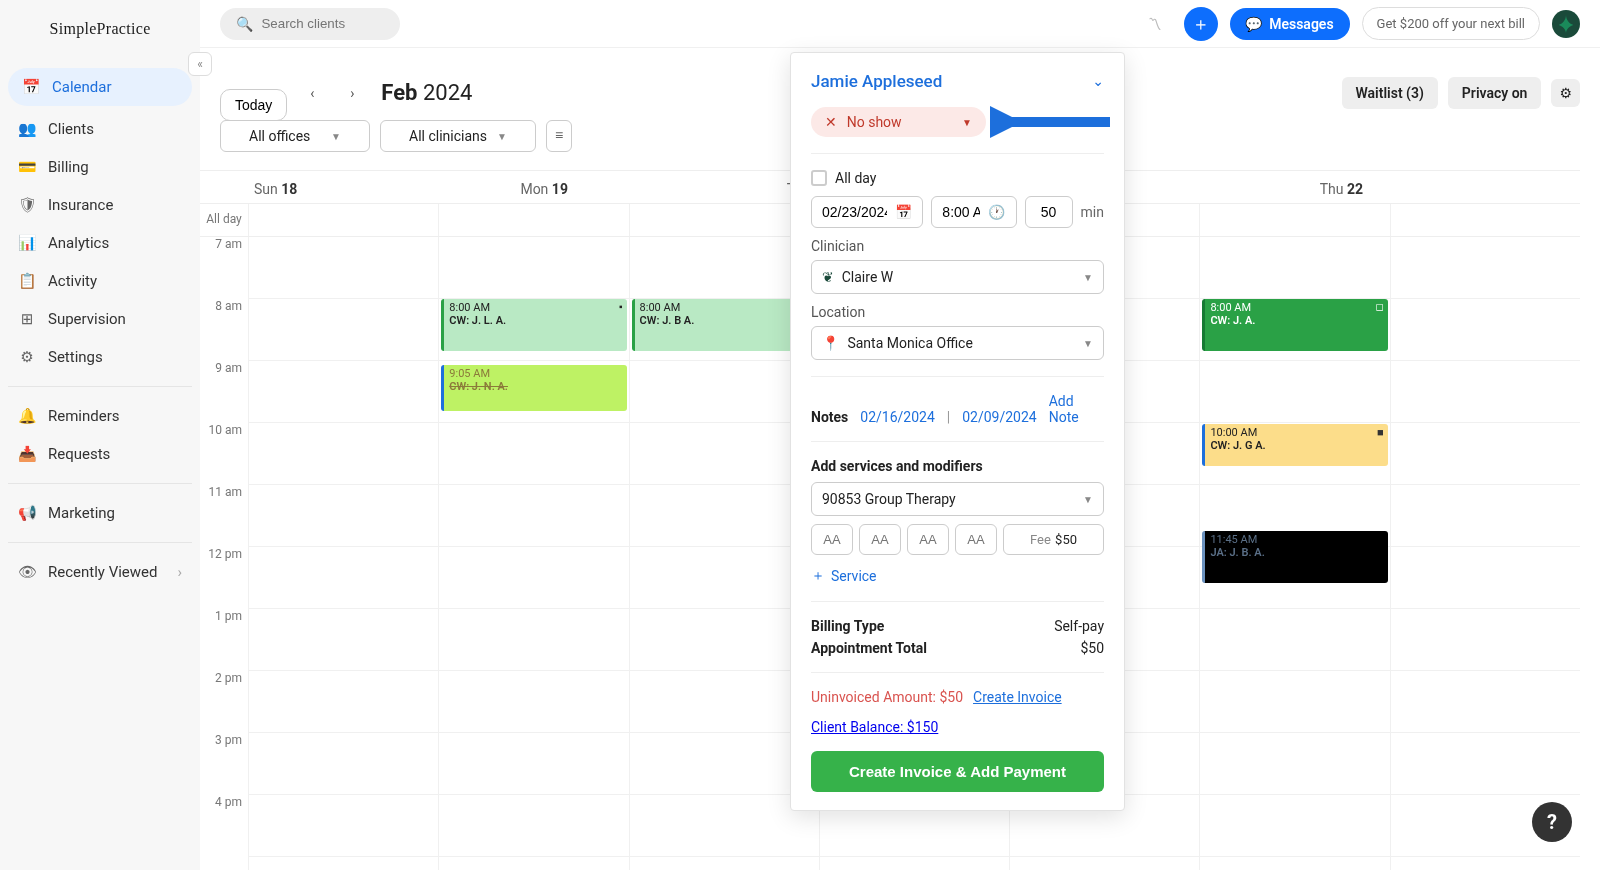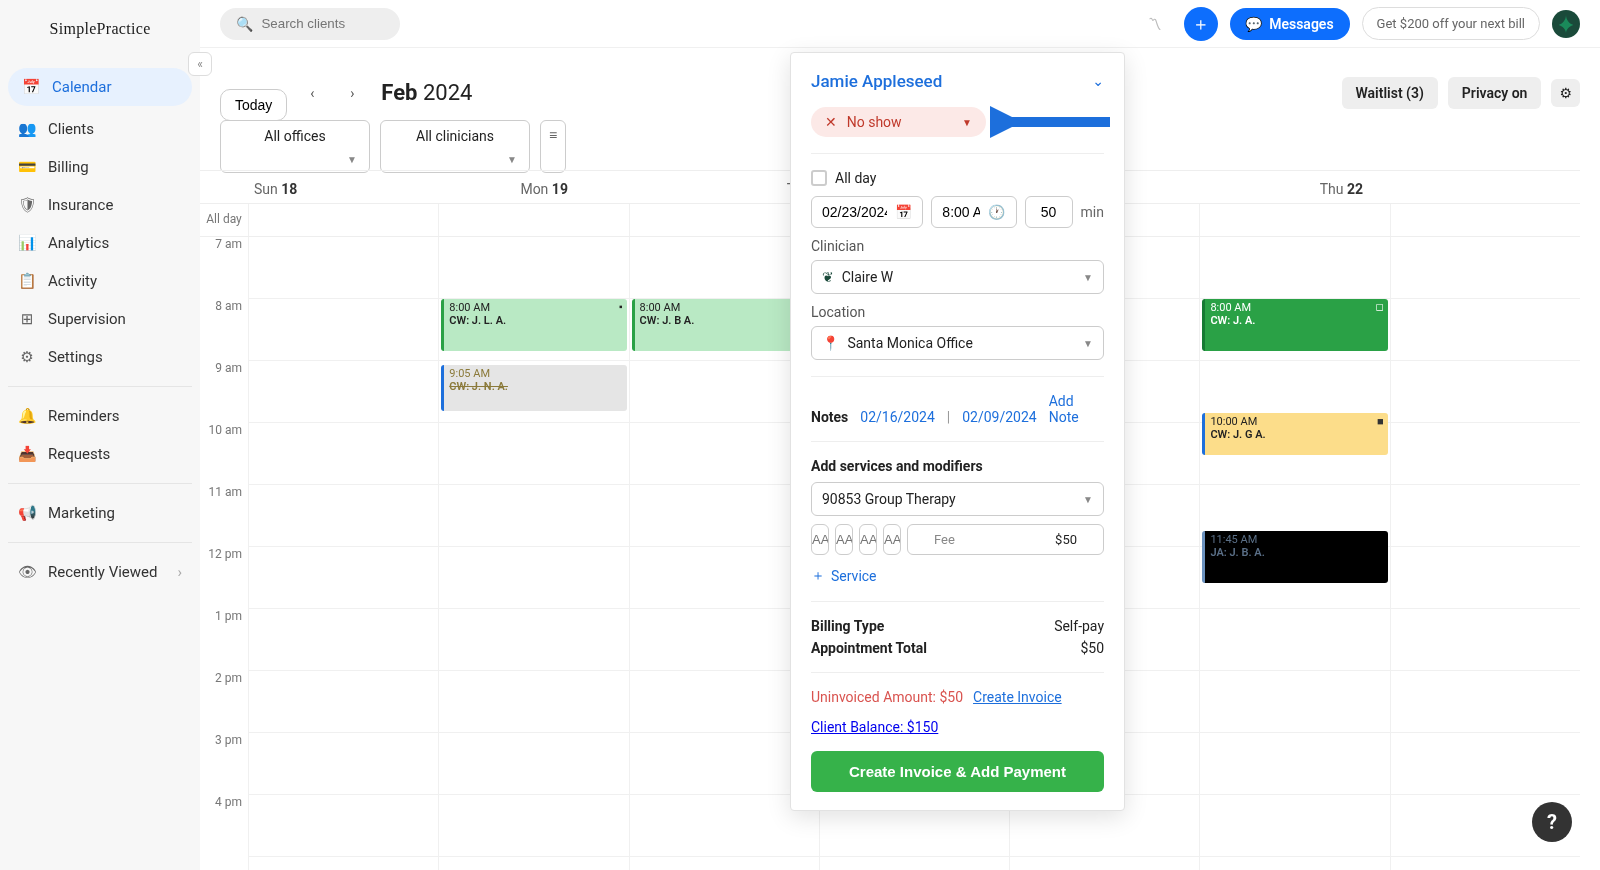--- a/index.html
+++ b/index.html
@@ -32,21 +32,21 @@
   .btn-outline { border:1px solid #ccc; background:#fff; border-radius:10px; padding:7px 14px; font-size:14px; cursor:pointer;margin-top:25px;}
   .btn-nav { width:30px;height:30px;display:flex;align-items:center;justify-content:center;cursor:pointer;color:#555;}
   .month-label { font-size:22px; font-weight:400; margin-left:4px;}
   .month-label strong { font-weight:700;}
   .toolbar-right { margin-left:auto; display:flex; gap:10px; align-items:center;}
   .chip-gray { background:#eee; border-radius:6px; padding:8px 14px; font-size:14px; font-weight:600;}
   .chip-gray-lt { background:#eee; border-radius:6px; padding:6px 8px; display:flex;align-items:center;justify-content:center;}
   
   
   .filters { position:absolute; left:220px; top:120px; display:flex; gap:10px;}
-  .select-box { border:1px solid #ccc; border-radius:6px; padding:7px 12px; display:flex; align-items:center; gap:10px; font-size:14px; min-width:150px; cursor:pointer;flex-direction:column;}
+  .select-box { border:1px solid #ccc; border-radius:6px; padding:7px 28px; display:flex; align-items:center; gap:10px; font-size:14px; min-width:150px; cursor:pointer;}
   .select-box .caret { margin-left:auto; color:#888; font-size:10px;}
   .btn-settings-sm { border:1px solid #ccc;border-radius:6px;padding:6px 8px;color:#666;}
 
   
   .calendar { position:absolute; left:200px; top:170px; right:20px; bottom:0; overflow:hidden; border-top:1px solid #eee;}
   .cal-head { display:flex; border-bottom:1px solid #eee; padding-left:48px;}
   .cal-head .day { flex:1; padding:10px 6px 6px; font-size:14px; color:#666;}
   .cal-head .day strong { font-weight:700; color:#333;}
   .cal-head .day.today { color:#1d6fdc;} .cal-head .day.today strong{color:#1d6fdc;}
   .allday-row { display:flex; border-bottom:1px solid #eee; padding-left:0;}
@@ -54,21 +54,21 @@
   .allday-row .cell { flex:1; border-left:1px solid #f0f0f0; height:32px;}
   .grid { display:flex; height:640px; overflow:hidden;}
   .time-col { width:48px;}
   .time-col div { height:62px; font-size:12px; color:#777; text-align:right; padding-right:6px; }
   .days { flex:1; display:flex; position:relative;}
   .day-col { flex:1; border-left:1px solid #f0f0f0; position:relative;}
   .hour-row { height:62px; border-bottom:1px solid #f0f0f0;}
   .event { position:absolute; left:2px; right:2px; border-radius:3px; padding:2px 5px; font-size:11px; overflow:hidden; border-left:3px solid;}
   .ev-green { background:#b9e9c4; border-left-color:#2aa146;} 
   .ev-green-dk { background:#2aa146; color:#fff; border-left-color:#157a33;}
-  .ev-yellow-struck { background:#e5e5e5; border-left-color:#1d6fdc;}
+  .ev-yellow-struck { background:#bef264; border-left-color:#1d6fdc;}
   .ev-yellow-struck .txt { text-decoration:line-through; color:#8b7a3a;}
   .ev-yellow { background:#fcdd8a; border-left-color:#1d6fdc;}
   .ev-blue { background:#000000; border-left-color:#6b92bf; color:#5a6f87;}
   .event .time { display:block; font-size:11px; font-weight:400;}
   .event .txt { display:block; font-size:11px; font-weight:600;}
   .doc-icon { position:absolute; top:2px; right:4px; font-size:10px;}
   .vid-icon { position:absolute; top:2px; right:4px; font-size:11px; color:#333;}
   
   
   .flyout { position:absolute; left:790px; top:52px; width:335px; background:#fff; border:1px solid #e2e2e2; border-radius:4px; box-shadow:0 6px 24px rgba(0,0,0,0.12); padding:18px 20px; z-index:50;}
@@ -84,21 +84,21 @@
   .label { font-size:14px; color:#555; margin:10px 0 6px; }
   .sel-full { border:1px solid #ccc; border-radius:6px; padding:8px 10px; display:flex; align-items:center; gap:8px; cursor:pointer;}
   .sel-full .caret { margin-left:auto; color:#888; font-size:10px;}
   .pin-ico { color:#2ec4b6; }
   .notes-row { display:flex; align-items:flex-end; gap:12px; font-size:14px;}
   .notes-row .nl { font-weight:700; }
   .notes-row a { color:#1d6fdc; text-decoration:none;}
   .notes-row .add { margin-left:auto;}
   .svc-head { font-weight:700; font-size:14px; margin-bottom:8px;}
   .mods { display:flex; gap:6px; margin-top:8px;}
-  .mod-in { border:1px solid #ccc; border-radius:6px; width:18px; padding:1px 0; text-align:center; font-size:13px; color:#4d7c0f;}
+  .mod-in { border:1px solid #ccc; border-radius:6px; width:42px; padding:1px 0; text-align:center; font-size:13px; color:#4d7c0f;}
   .fee-box { border:1px solid #ccc; border-radius:6px; flex:1; padding:7px 26px; display:flex; justify-content:space-between; font-size:13px;}
   .add-svc { color:#1d6fdc; font-size:14px; display:flex; align-items:center; gap:6px; margin-top:12px; cursor:pointer;}
   .kv { display:flex; justify-content:space-between; font-size:14px; margin:6px 0;}
   .kv .k { font-weight:700;}
   .uninv { color:#d9534f; font-size:14px;}
   .create-inv { color:#1d6fdc; font-size:14px; margin-left:10px;}
   .bal { font-size:14px; text-decoration:underline; margin-top:14px; display:inline-block;}
   .btn-green { background:#36b24a; color:#fff; border:none; border-radius:6px; padding:12px; width:100%; font-size:15px; font-weight:600; margin-top:16px; cursor:pointer;}
   
   
@@ -338,21 +338,21 @@
           <div class="hour-row"></div>
           <div class="hour-row"></div>
           <div class="hour-row"></div>
           <div class="hour-row"></div>
           <div class="hour-row"></div>
         <div class="event ev-green-dk" style="top:62px;height:52px">
             <span class="time">8:00 AM</span>
             <span class="txt">CW: J. A.</span>
             <span class="doc-icon" style="color:#fff">◻</span>
           </div>
-        <div class="event ev-yellow" style="top:176px;height:42px">
+        <div class="event ev-yellow" style="top:187px;height:42px">
             <span class="time">10:00 AM</span>
             <span class="txt">CW: J. G A.</span>
             <span class="vid-icon">■</span>
           </div>
         <div class="event ev-blue" style="top:294px;height:52px">
             <span class="time">11:45 AM</span>
             <span class="txt">JA: J. B. A.</span>
           </div>
       </div>
 

